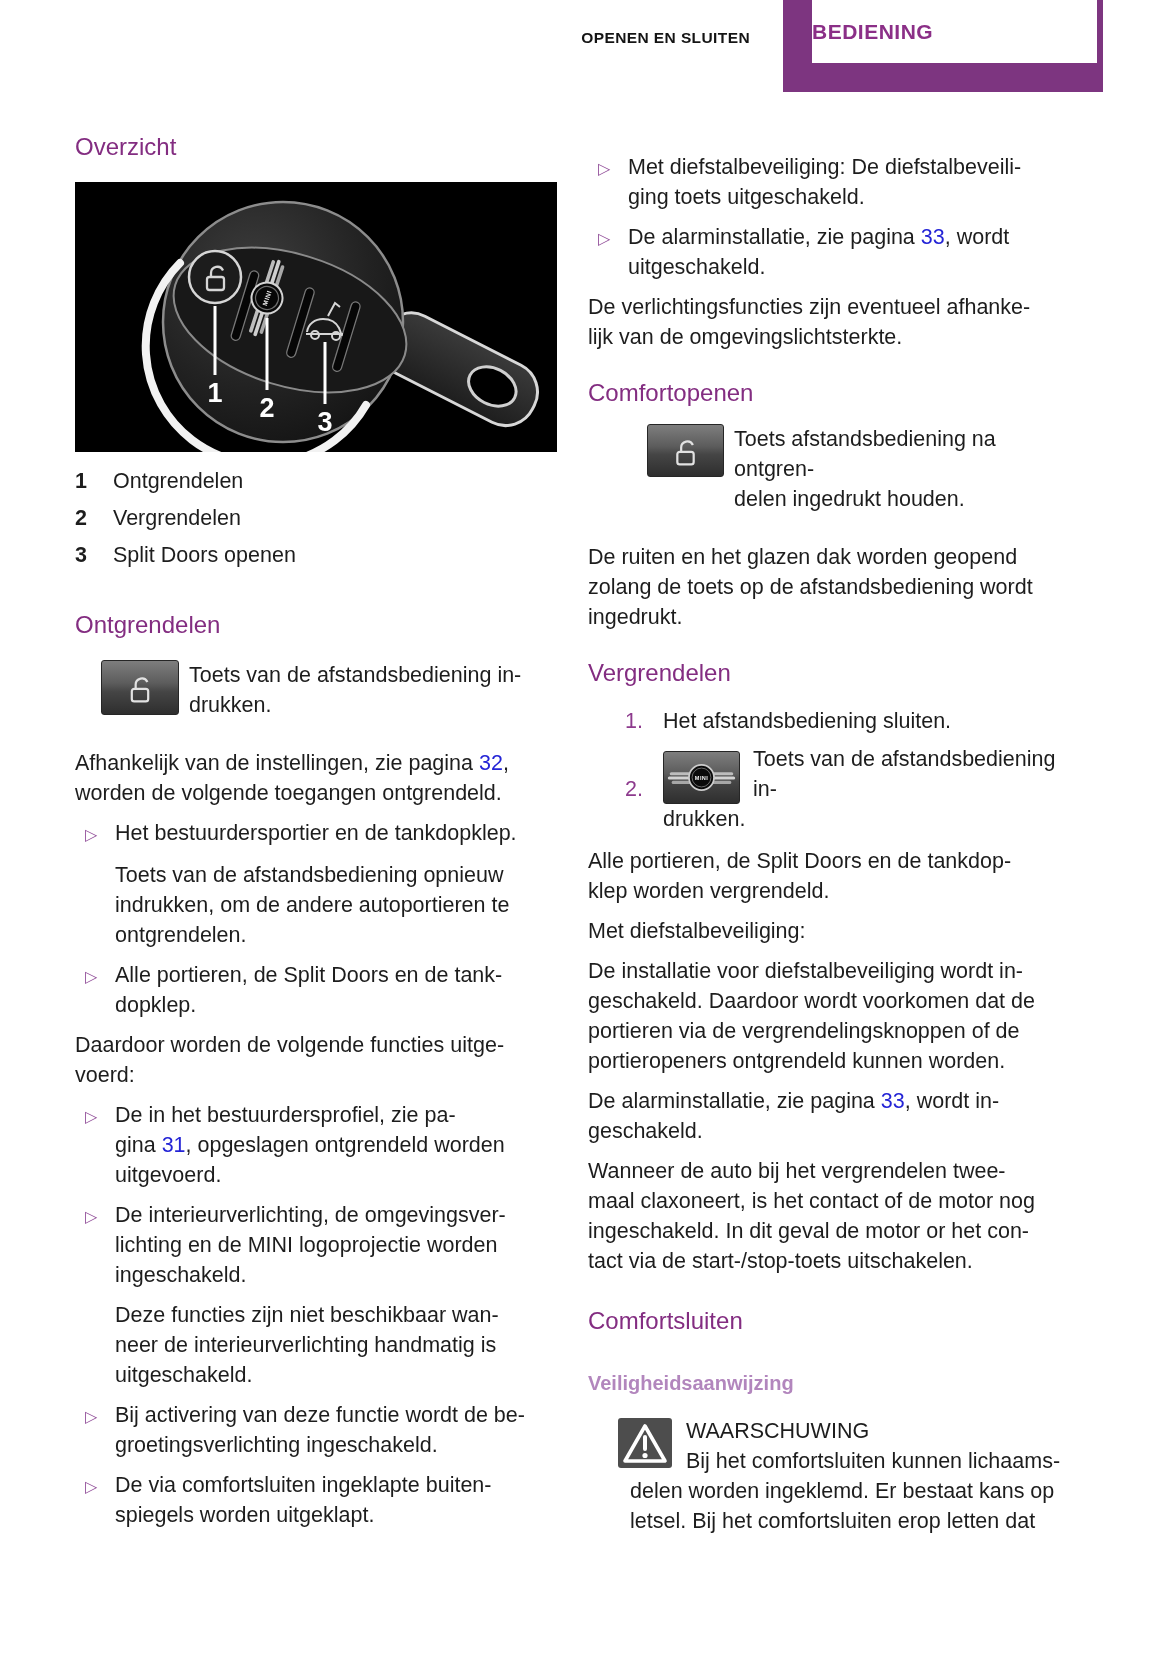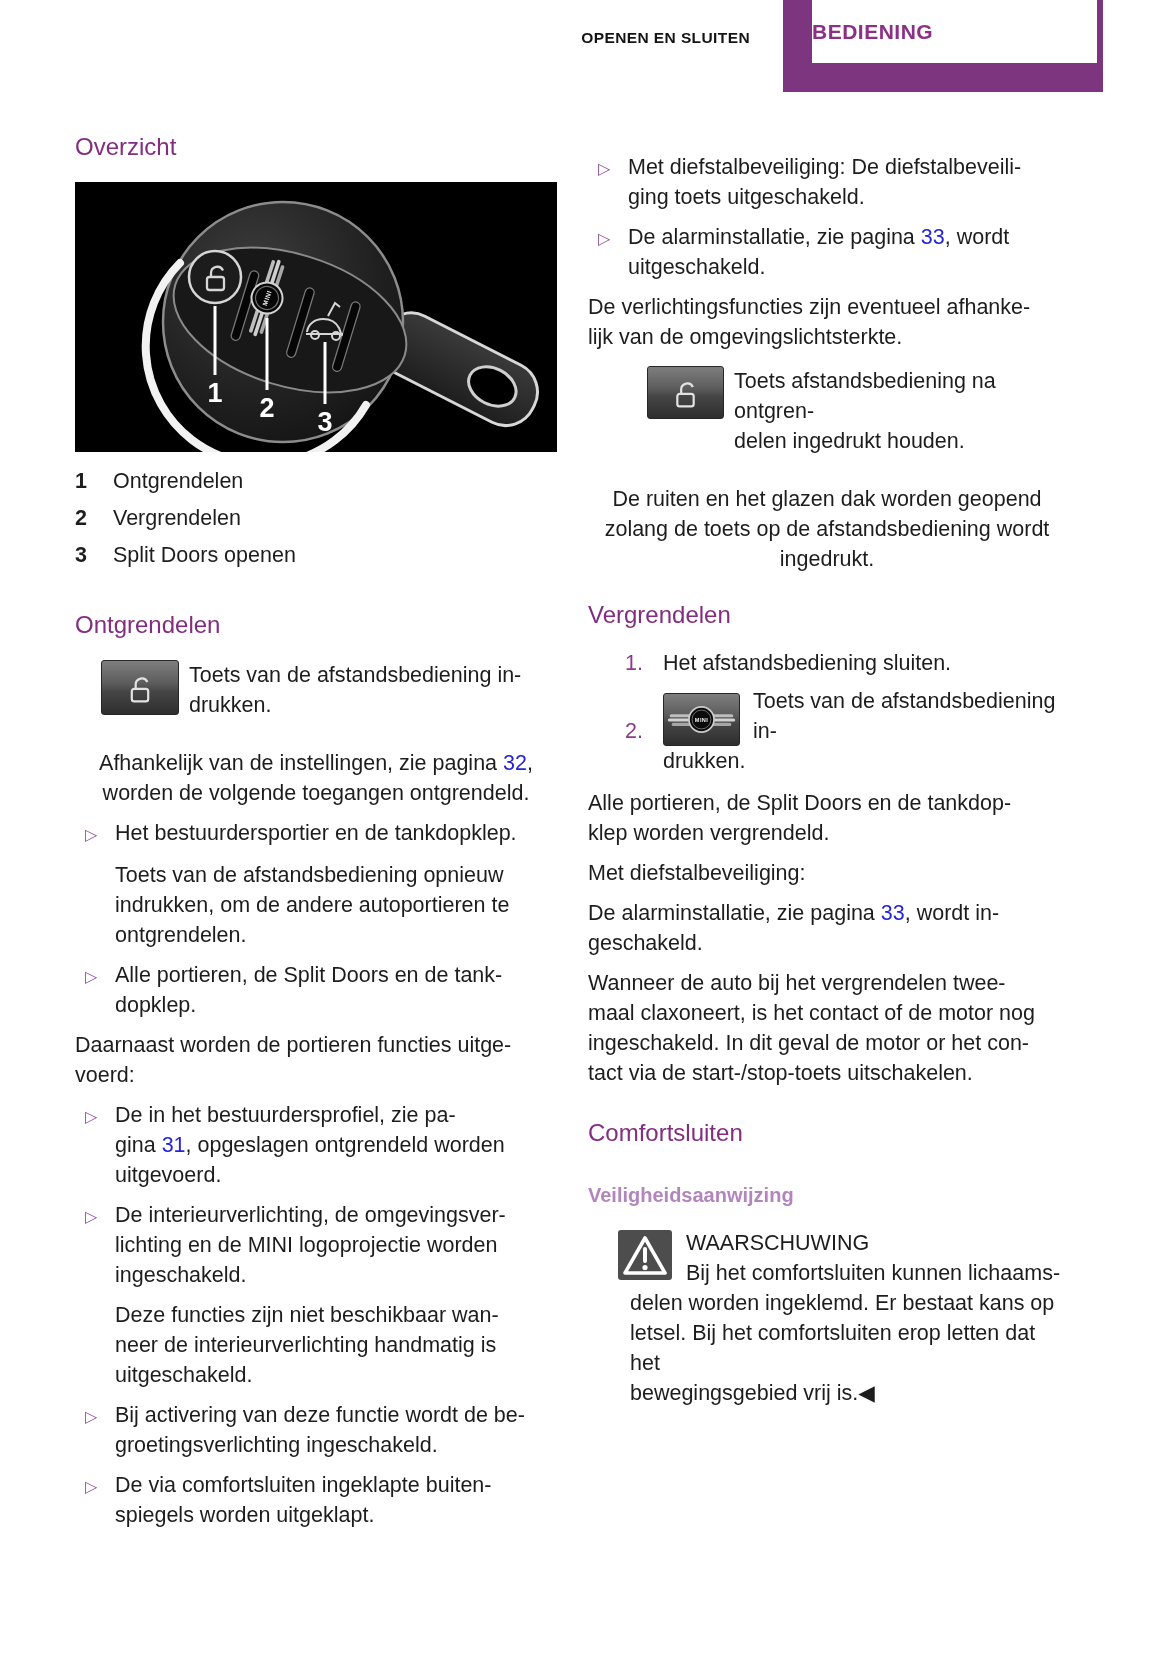--- a/index.html
+++ b/index.html
@@ -19,21 +19,21 @@
   .col-left{left:75px;width:482px;}
   .col-right{left:588px;width:478px;}
 
   h2{font-size:24px;line-height:34px;color:#832d81;margin:38px 0 0 0;font-weight:normal;}
   h2.first{margin-top:8px;}
   h2.mt24{margin-top:24px;}
   h2.mt28{margin-top:28px;}
   h3{font-size:20px;line-height:34px;color:#b286bd;margin:28px 0 16px 0;font-weight:bold;}
 
   .para{margin:10px 0 0 0;white-space:pre-line;}
-  .para.mt28{margin-top:28px;text-align:center;}
+  .para.mt28{margin-top:28px;}
   .subpara{margin:10px 0 0 40px;white-space:pre-line;}
 
   .fig{margin-top:18px;width:482px;height:270px;background:#000;}
 
   .legend{margin-top:14px;}
   .lrow{display:flex;margin-bottom:7px;}
   .lnum{width:38px;font-weight:bold;flex:none;}
 
   .bullet{display:flex;margin-top:10px;}
   .col-right .bullet.firstb{margin-top:30px;}
@@ -193,21 +193,21 @@
     <div class="subpara">Toets van de afstandsbediening opnieuw
 indrukken, om de andere autoportieren te
 ontgrendelen.</div>
 
     <div class="bullet">
         <span class="bmark">▷</span>
         <span class="btext">Alle portieren, de Split Doors en de tank-
 dopklep.</span>
       </div>
 
-    <p class="para">Daarnaast worden de portieren functies uitge-
+    <p class="para">Daardoor worden de volgende functies uitge-
 voerd:</p>
 
     <div class="bullet">
         <span class="bmark">▷</span>
         <span class="btext"><span>De in het bestuurdersprofiel, zie pa-
 gina </span><a class="pref">31</a><span>, opgeslagen ontgrendeld worden
 uitgevoerd.</span></span>
       </div>
 
     <div class="bullet">
@@ -244,20 +244,21 @@
 
     <div class="bullet">
         <span class="bmark">▷</span>
         <span class="btext"><span>De alarminstallatie, zie pagina </span><a class="pref">33</a><span>, wordt
 uitgeschakeld.</span></span>
       </div>
 
     <p class="para">De verlichtingsfuncties zijn eventueel afhanke-
 lijk van de omgevingslichtsterkte.</p>
 
+    <h2 class="mt24">Comfortopenen</h2>
 
     <div class="keystep rcol">
       <div class="kbtn small">
         <svg viewBox="0 0 77 53">
             <g stroke="#e2e2e2" stroke-width="2.3" fill="none" transform="translate(38.5,27)">
               <rect x="-8.5" y="1" width="17" height="13" rx="2.5"></rect>
               <path d="M -4.5,1 v -4.5 a 6.4,6.4 0 0 1 12.2,-2.7"></path>
             </g>
           </svg>
       </div>
@@ -296,20 +297,24 @@
           <span class="txt">Toets van de afstandsbediening in-</span>
         </div>
       <div class="step2b">drukken.</div>
     </div>
 
     <p class="para" style="margin-top:12px">Alle portieren, de Split Doors en de tankdop-
 klep worden vergrendeld.</p>
 
     <p class="para">Met diefstalbeveiliging:</p>
 
+    <p class="para">De installatie voor diefstalbeveiliging wordt in-
+geschakeld. Daardoor wordt voorkomen dat de
+portieren via de vergrendelingsknoppen of de
+portieropeners ontgrendeld kunnen worden.</p>
 
     <p class="para"><span>De alarminstallatie, zie pagina </span><a class="pref">33</a><span>, wordt in-
 geschakeld.</span></p>
 
     <p class="para">Wanneer de auto bij het vergrendelen twee-
 maal claxoneert, is het contact of de motor nog
 ingeschakeld. In dit geval de motor or het con-
 tact via de start-/stop-toets uitschakelen.</p>
 
     <h2 class="mt28">Comfortsluiten</h2>

